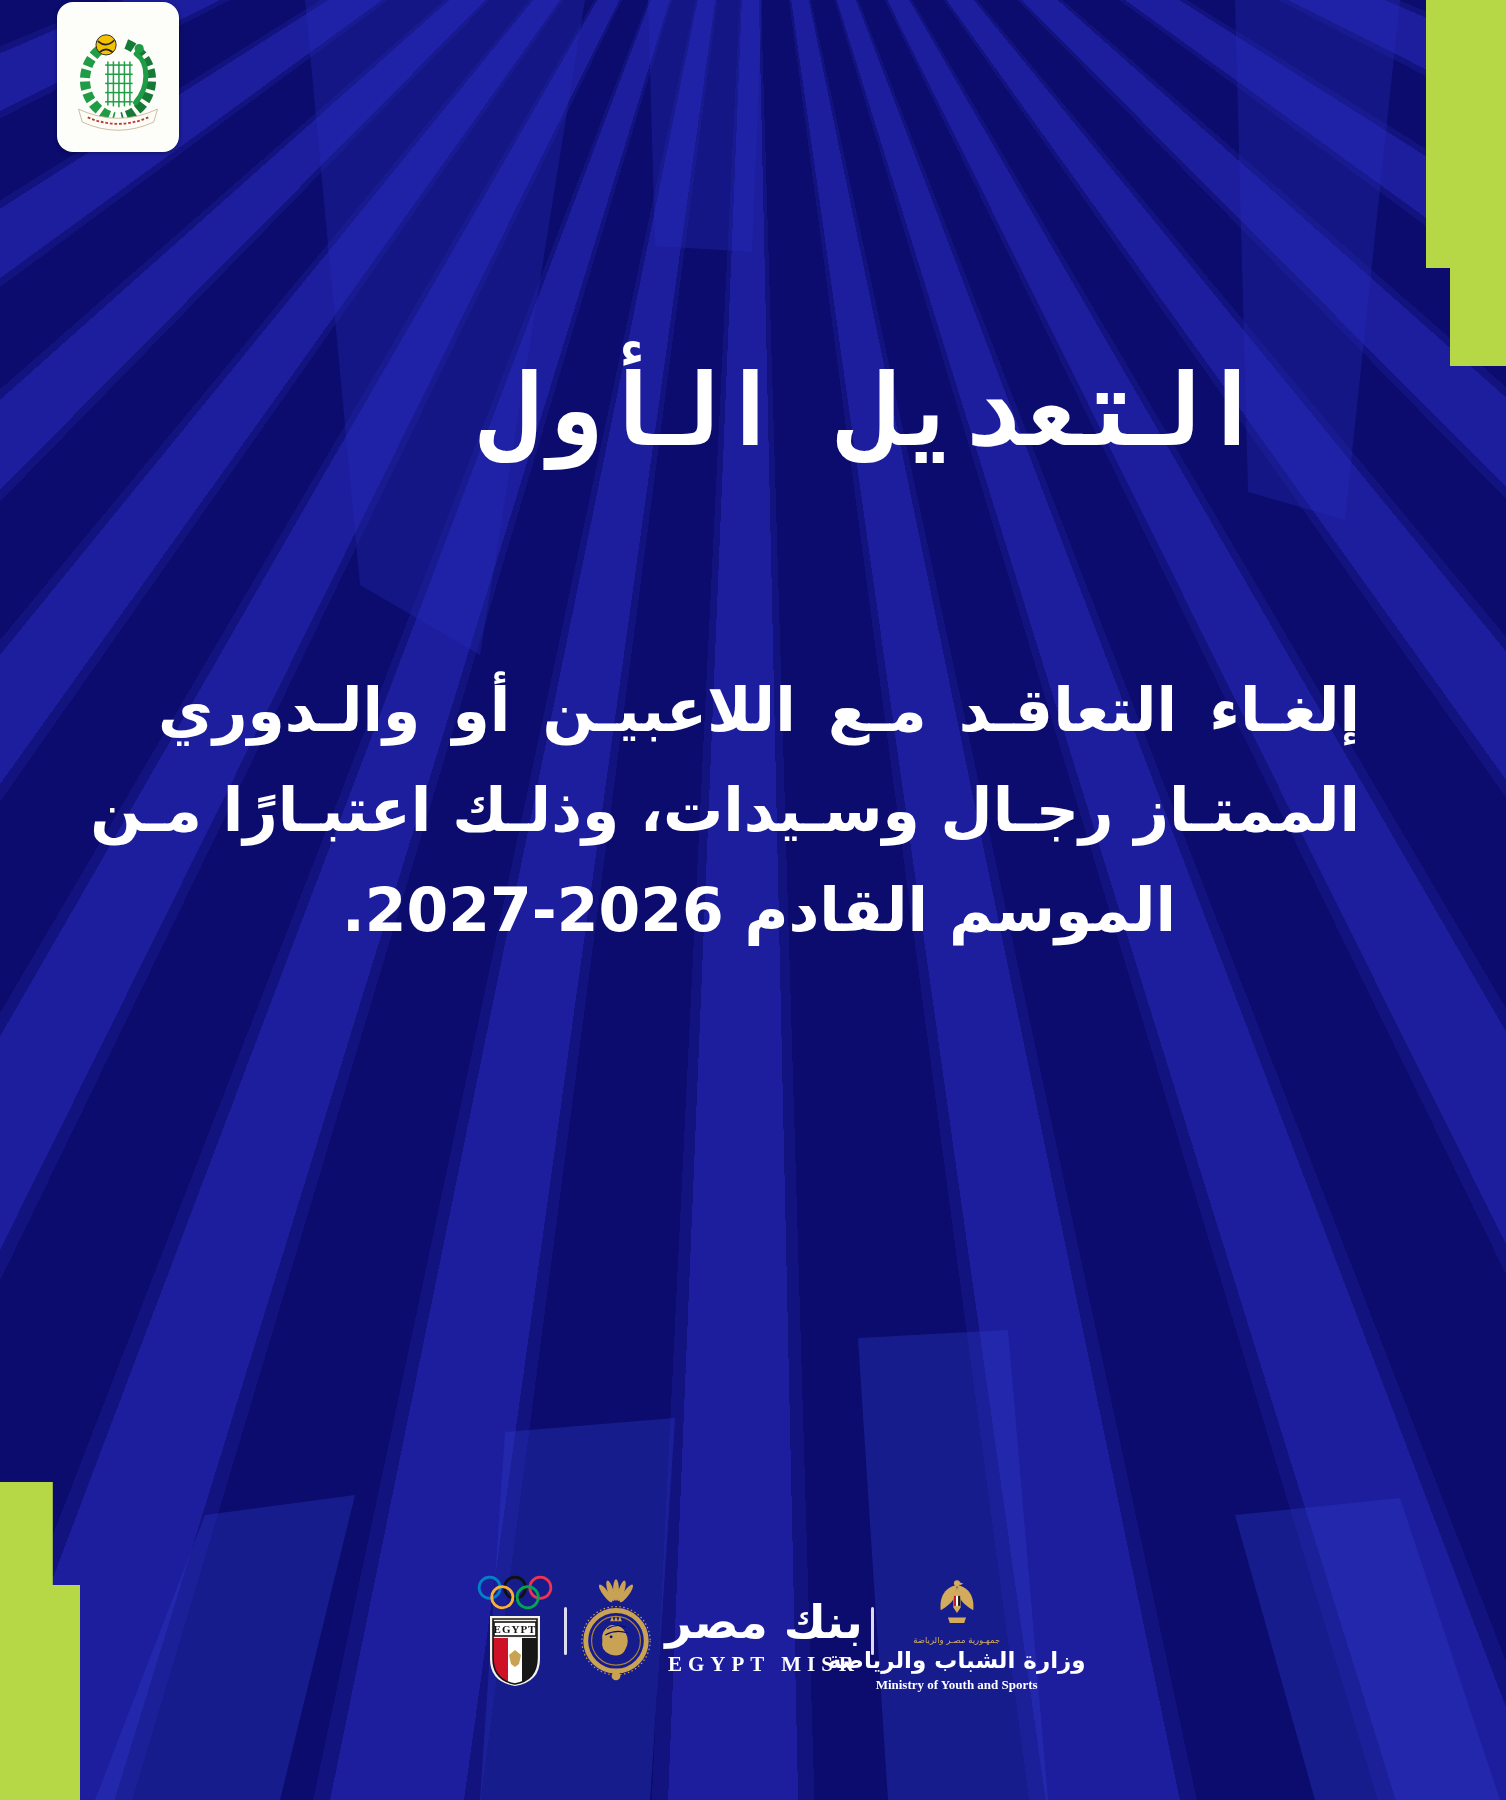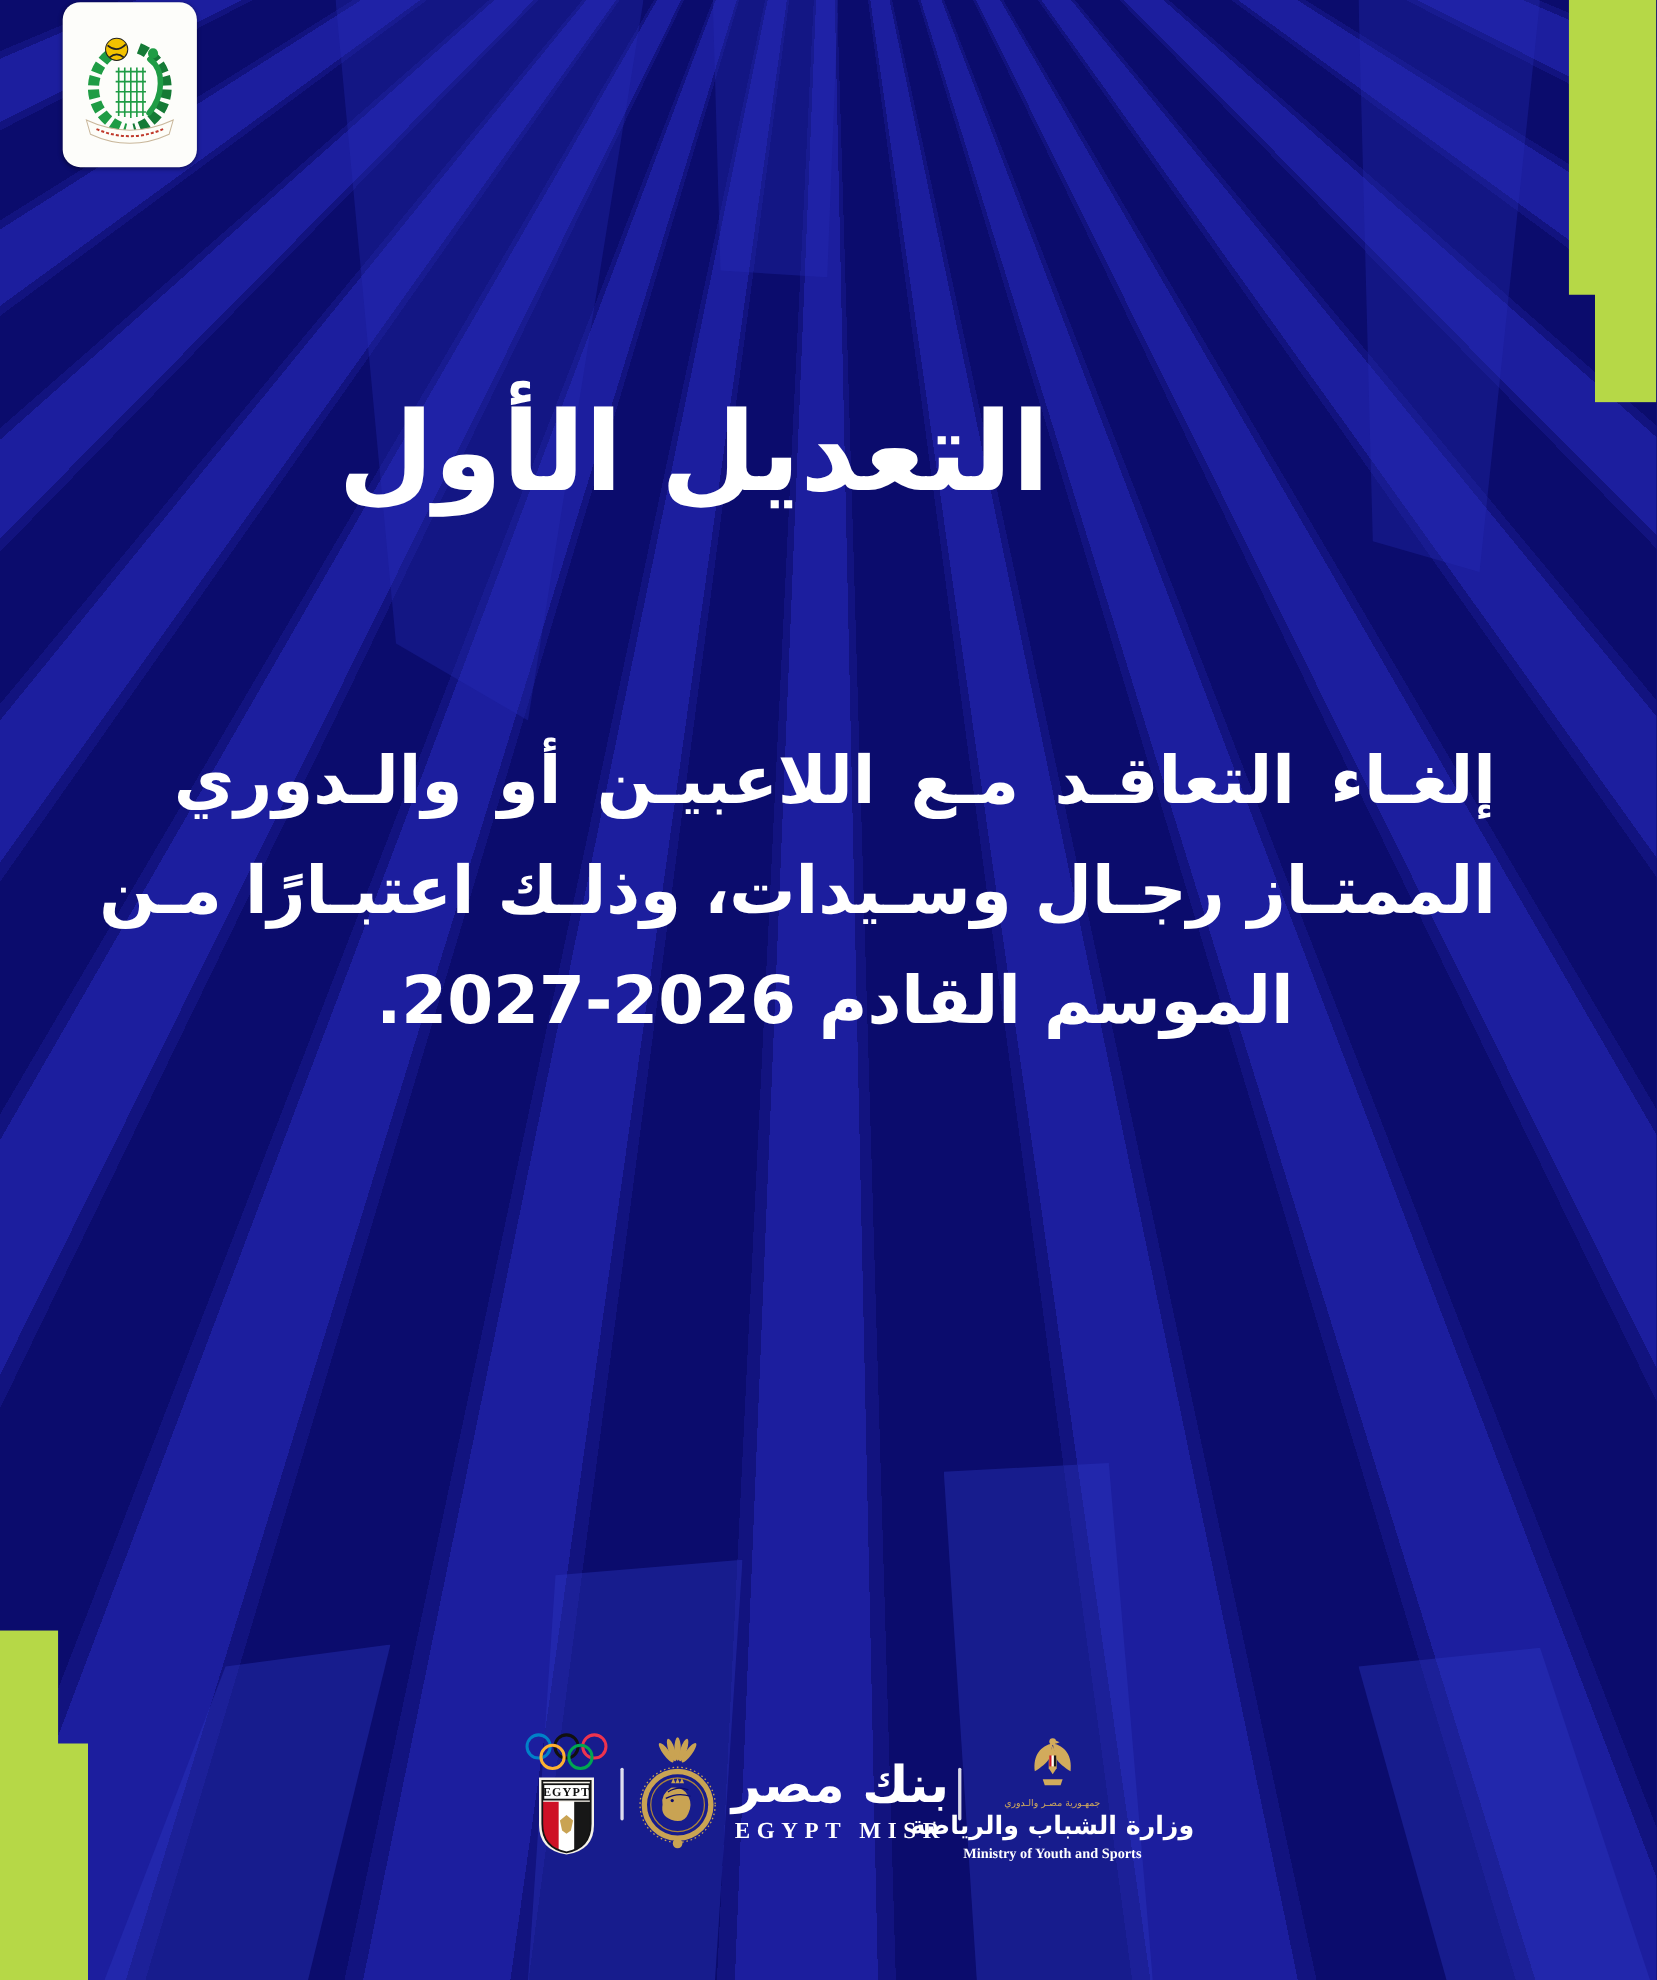--- a/index.html
+++ b/index.html
@@ -17,22 +17,22 @@
   .ov.light{background:rgba(45,55,195,.38);}
   .ov.light2{background:rgba(40,48,185,.30);}
   .accent{position:absolute;background:#b6d847;}
   .accent.tr{right:0;top:0;width:80px;height:366px;
     clip-path:polygon(0 0,100% 0,100% 100%,30% 100%,30% 73.2%,0 73.2%);}
   .accent.bl{left:0;top:1482px;width:80px;height:318px;
     clip-path:polygon(0 0,66% 0,66% 32.4%,100% 32.4%,100% 100%,0 100%);}
   .fed-card{position:absolute;left:57px;top:2px;width:122px;height:150px;
     background:#fdfdfa;border-radius:16px;display:flex;align-items:center;justify-content:center;
     box-shadow:0 1px 4px rgba(0,0,20,.45);}
-  .title{position:absolute;left:0;top:352px;width:1262px;text-align:center;
-    font-size:100px;font-weight:bold;letter-spacing:-1px;}
+  .title{position:absolute;left:0;top:352px;width:1262px;text-align:right;
+    font-size:100px;font-weight:bold;letter-spacing:-1px;font-family:Liberation Mono, monospace;}
   .bodytext{position:absolute;left:158px;top:660px;width:1202px;direction:rtl;
     font-size:60px;font-weight:bold;}
   .bline{height:100px;line-height:100px;white-space:nowrap;
     text-align:justify;text-align-last:justify;}
   .bline.centered{text-align:center;text-align-last:center;}
   .footer{position:absolute;left:0;top:1556px;width:1506px;height:150px;
     display:flex;align-items:center;justify-content:center;column-gap:8px;}
   .fcol{display:flex;flex-direction:column;align-items:center;}
   .sep{width:3px;height:48px;background:rgba(255,255,255,.85);border-radius:2px;
     font-size:0;color:transparent;overflow:hidden;}
@@ -168,19 +168,19 @@
         <path d="M26,10 C14,12 6,22 8,38 C14,34 20,30 23,24 Z" fill="#d2ab5c"></path>
         <path d="M26,10 C38,12 46,22 44,38 C38,34 32,30 29,24 Z" fill="#d2ab5c"></path>
         <path d="M26,12 L30,22 L30,35 L26,41 L22,35 L22,22 Z" fill="#d2ab5c"></path>
         <rect x="22.6" y="22" width="2.3" height="11" fill="#ce1126"></rect>
         <rect x="24.9" y="22" width="2.3" height="11" fill="#ffffff"></rect>
         <rect x="27.2" y="22" width="2.3" height="11" fill="#1a1a1a"></rect>
         <circle cx="26" cy="8" r="3.4" fill="#d2ab5c"></circle>
         <path d="M29,7 l4,1.6 l-4,1.6 z" fill="#d2ab5c"></path>
         <path d="M16,46 h20 l-2,6 h-16 z" fill="#d2ab5c"></path>
       </svg>
-      <div class="min-rep">جمهـورية مصـر والـدوري</div>
+      <div class="min-rep">جمهـورية مصـر والرياضة</div>
       <div class="min-ar">وزارة الشباب والرياضة</div>
       <div class="min-en">Ministry of Youth and Sports</div>
     </div>
 
   </div>
 </div>
 
 </body></html>

